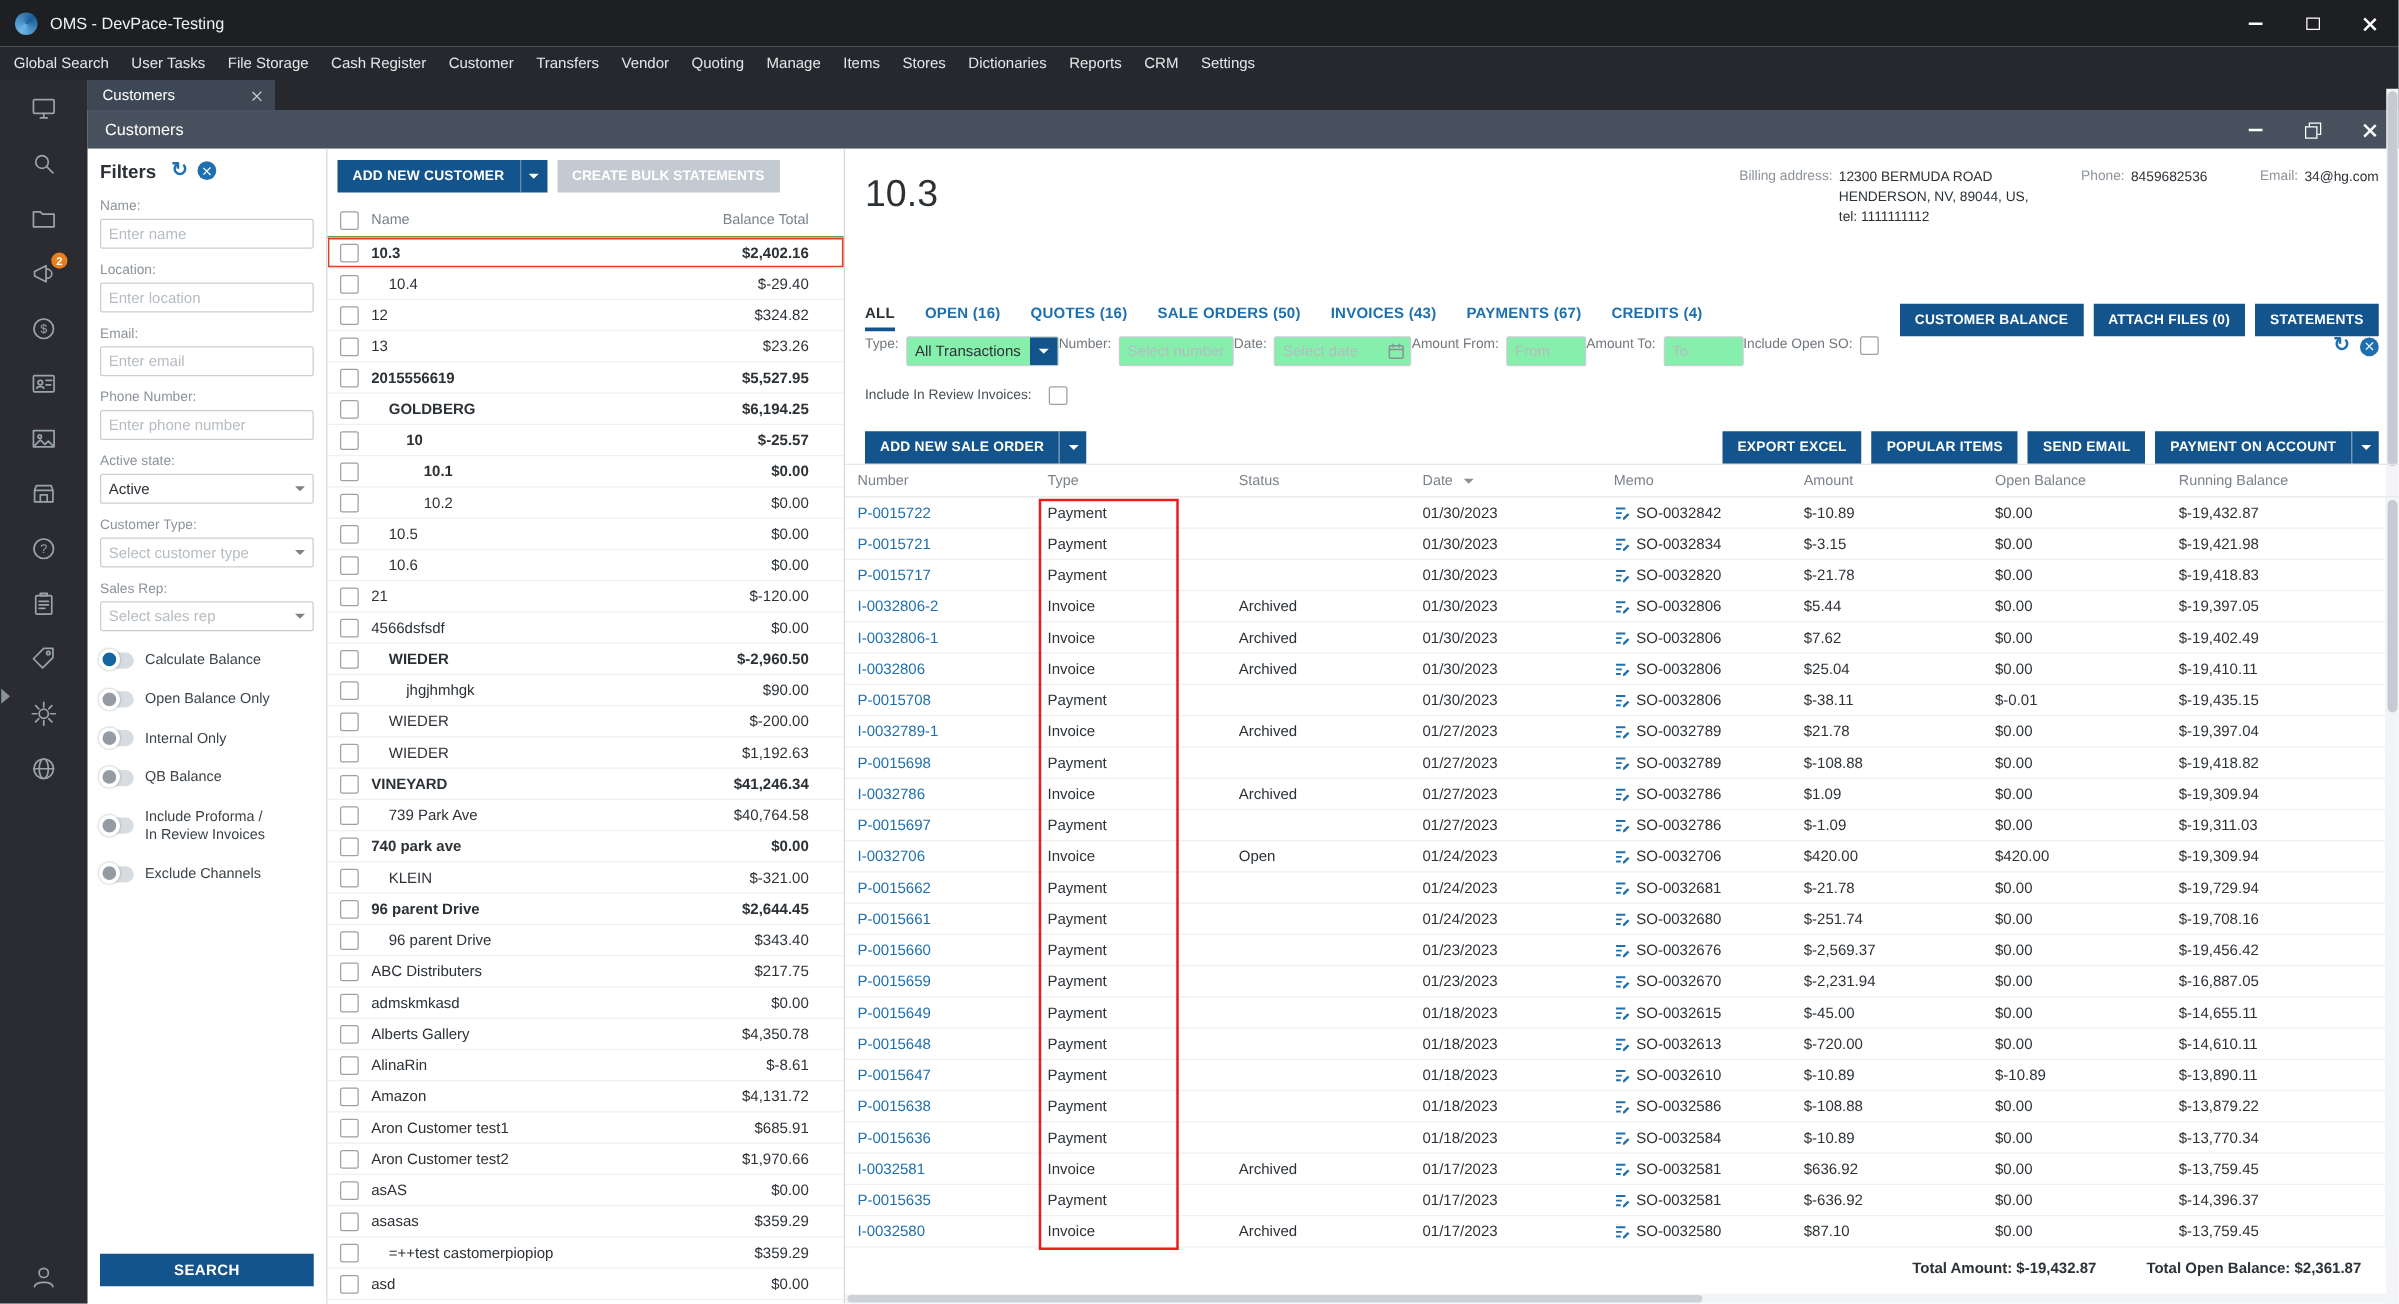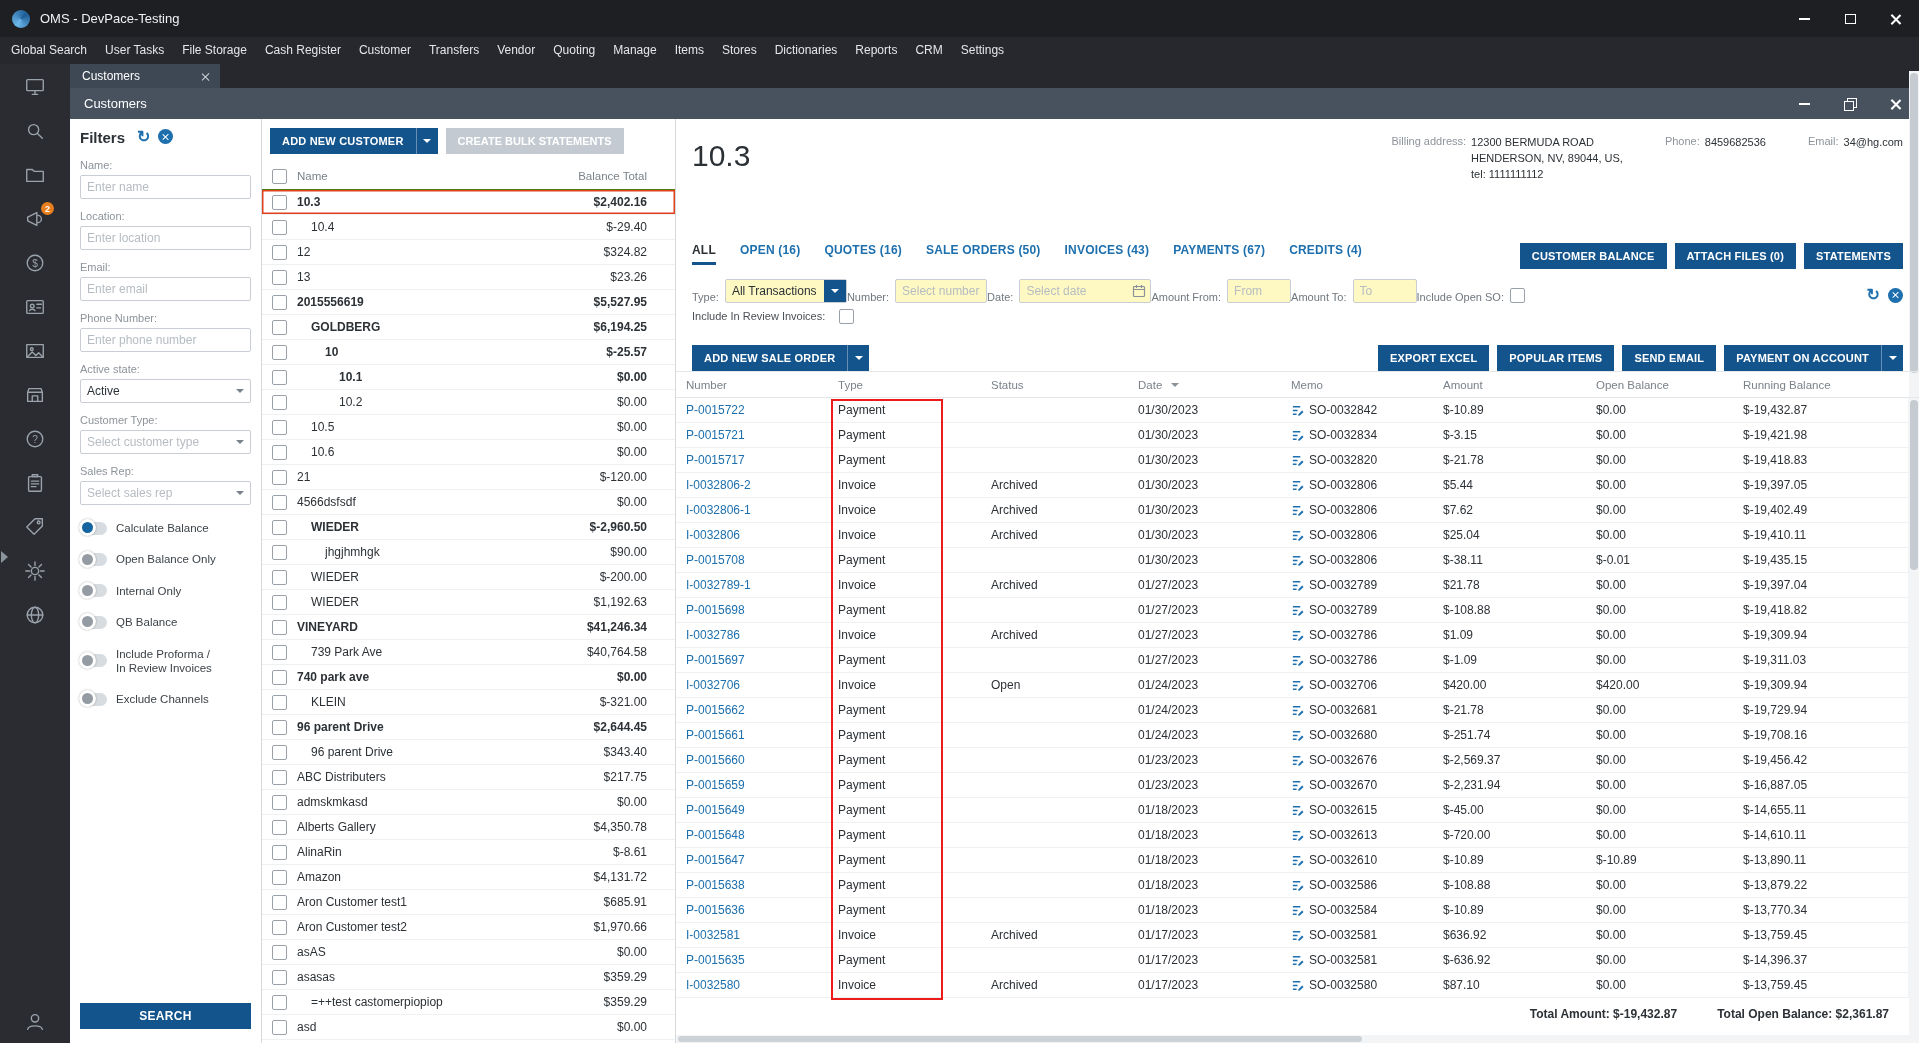--- a/index.html
+++ b/index.html
@@ -114,29 +114,29 @@
   .pair { display:flex; }
   .info-label { color:#8d939a; margin-right:5px; white-space:nowrap; }
   .info-value { color:#2c3136; white-space:pre-line; max-width:160px; line-height:1.45; }
 
   .d-tabs-row { height:38px; display:flex; align-items:flex-end; padding:0 16px; flex:0 0 auto; }
   .dtab { font-size:12px; font-weight:bold; color:#1d6fad; margin-right:24px; height:38px; display:flex; align-items:center; position:relative; letter-spacing:.2px; cursor:pointer; white-space:nowrap; }
   .dtab.active { color:#2c3136; }
   .dtab.active::after { content:""; position:absolute; left:0; right:0; bottom:4px; height:3px; background:#14548c; }
   .right-btns { margin-left:auto; display:flex; gap:8px; }
 
-  .d-filter-row { height:34px; display:flex; align-items:flex-end; padding:0 16px; flex:0 0 auto; }
+  .d-filter-row { height:34px; display:flex; align-items:flex-start; padding:0 16px; flex:0 0 auto; }
   .fl { font-size:11px; color:#70777e; margin-right:6px; white-space:nowrap; }
   .fl + .fl, .gap-l { }
   .inp, input.inp { height:24px; border:1px solid #c9ced4; border-radius:2px; display:flex; align-items:center; padding:0 6px;
-         background:#fef9c3; font-size:12px; color:#2c3136; font-family:"Liberation Sans",sans-serif; }
+         background:#86efac; font-size:12px; color:#2c3136; font-family:"Liberation Sans",sans-serif; }
   input.inp::placeholder, input.bare::placeholder { color:#b6bcc2; }
   .combo { width:122px; padding:0 0 0 6px; justify-content:space-between; }
   .combo .dd { width:22px; height:22px; background:#14548c; display:flex; align-items:center; justify-content:center; cursor:pointer; }
-  .w92 { width:92px; } .w118 { width:132px; padding-right:4px; } .w64 { width:64px; }
+  .w92 { width:92px; } .w118 { width:110px; padding-right:4px; } .w64 { width:64px; }
   input.bare { border:none; outline:none; width:100%; font-size:12px; font-family:"Liberation Sans",sans-serif; color:#2c3136; background:transparent; }
   .cal-ic { width:14px; height:14px; flex:0 0 auto; margin-left:2px; }
   .cal-ic path, .cal-ic rect { stroke:#8a9199; fill:none; stroke-width:1.2; }
   .filter-icons { margin-left:auto; display:flex; align-items:center; }
 
   .d-review-row { height:26px; display:flex; align-items:center; padding:0 16px; gap:8px; flex:0 0 auto; }
   .d-review-row .fl { color:#4a5056; }
 
   .d-toolbar { height:42px; display:flex; align-items:flex-end; padding:0 16px; flex:0 0 auto; }
   .d-toolbar .right-btns { gap:8px; }

